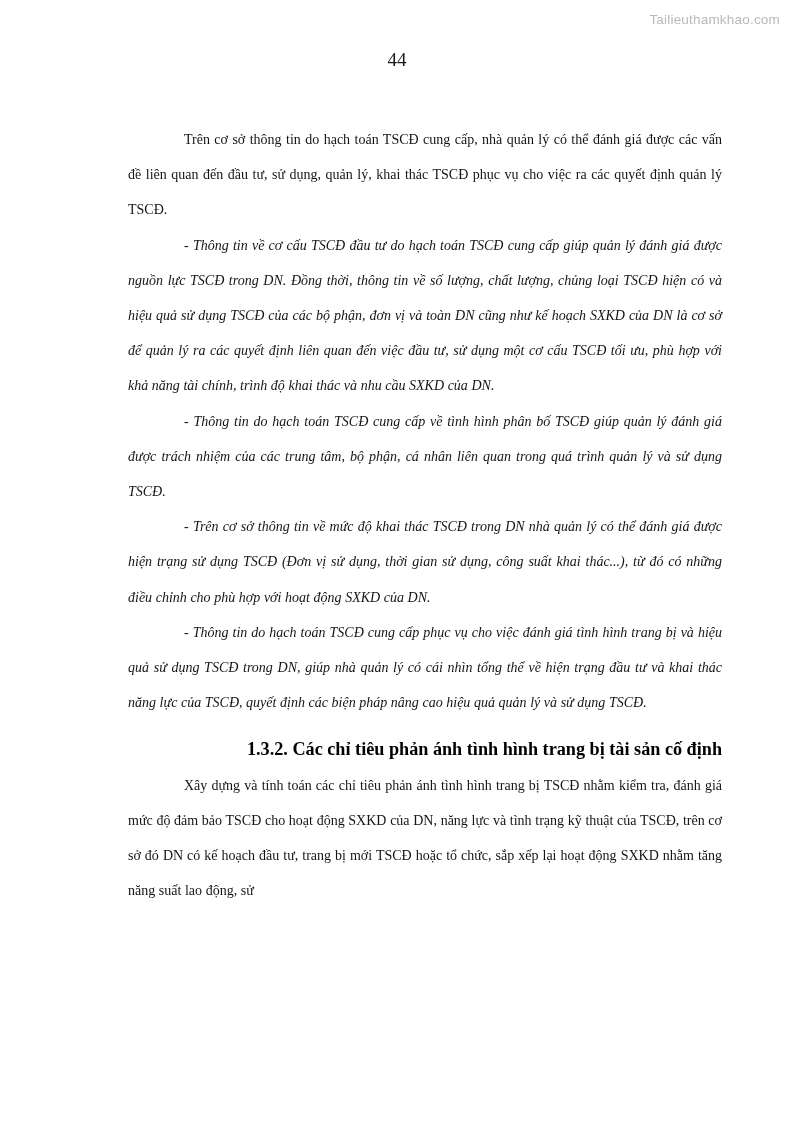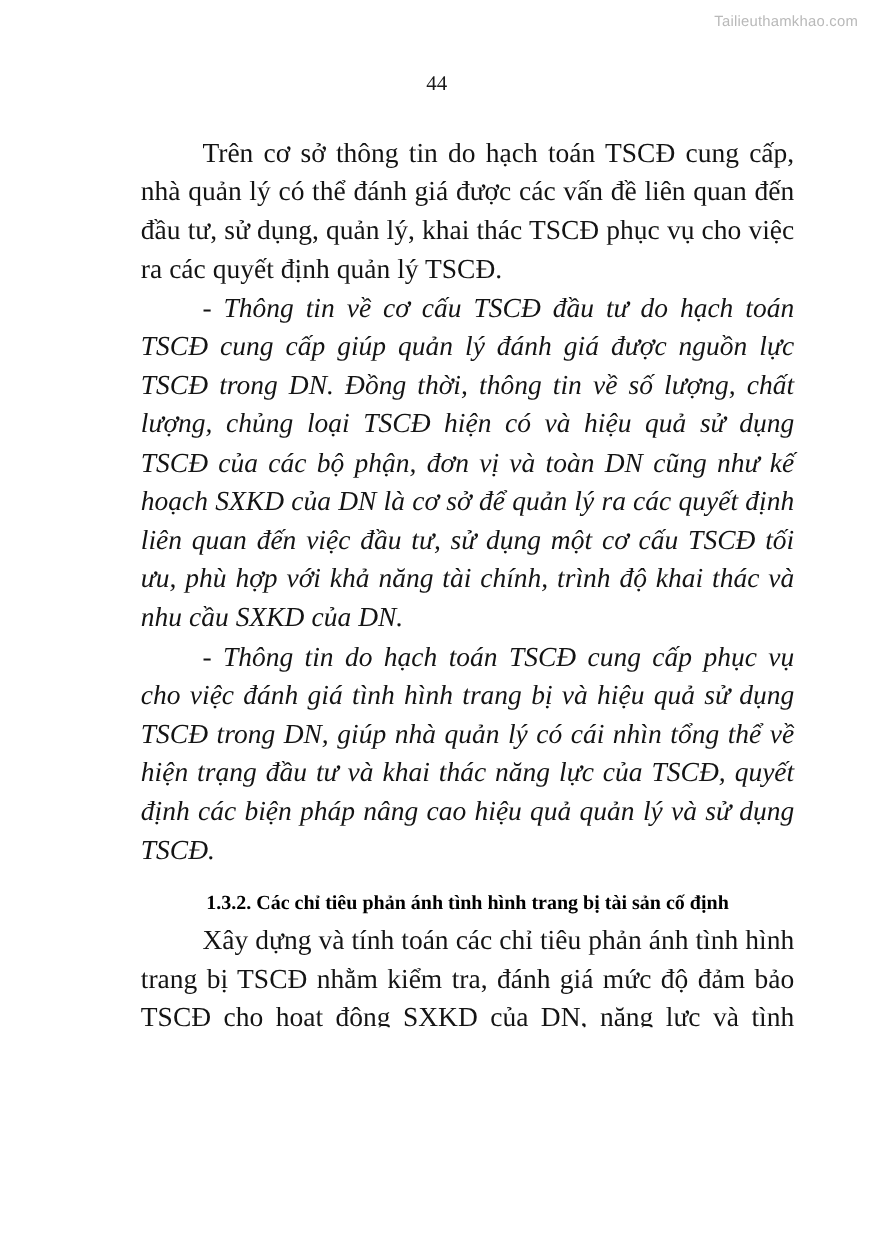--- a/index.html
+++ b/index.html
@@ -25,54 +25,54 @@
     font-family: "Liberation Sans", "DejaVu Sans", sans-serif;
     font-size: 13.5px;
     letter-spacing: 0.2px;
     color: #b9b9b9;
     white-space: nowrap;
     user-select: none;
   }
   
   .page-number {
     position: absolute;
-    top: 66px;
+    top: 49px;
     left: 0;
     right: 0;
     text-align: center;
     font-size: 19px;
     color: #1a1a1a;
   }
   
   .content {
     position: absolute;
     left: 128px;
     top: 122px;
     width: 594px;
   }
   .para {
     margin: 0 0 0.0px 0;
-    font-size: 25px;
+    font-size: 14px;
     line-height: 35.2px;
     text-align: justify;
     text-justify: inter-word;
     text-indent: 56px;
     color: #141414;
     word-spacing: 0.1px;
   }
   .para + .para {
     margin-top: 0px;
     font-style: italic;
   }
   .heading {
     margin: 12px 0 0 0;
     font-size: 18.2px;
     line-height: 35.2px;
     font-weight: bold;
-    text-align: center;
+    text-align: right;
     text-indent: 0;
     color: #000000;
   }
   .heading + .para {
     margin-top: 0px;
   }
   
   .para:last-child {
     margin-bottom: 0;
   }
@@ -82,18 +82,20 @@
 
 <div class="page">
 
   <div class="watermark">Tailieuthamkhao.com</div>
 
   <div class="page-number">44</div>
 
   <div class="content">
     <p class="para">Trên cơ sở thông tin do hạch toán TSCĐ cung cấp, nhà quản lý có thể đánh giá được các vấn đề liên quan đến đầu tư, sử dụng, quản lý, khai thác TSCĐ phục vụ cho việc ra các quyết định quản lý TSCĐ.</p>
     <p class="para">- Thông tin về cơ cấu TSCĐ đầu tư do hạch toán TSCĐ cung cấp giúp quản lý đánh giá được nguồn lực TSCĐ trong DN. Đồng thời, thông tin về số lượng, chất lượng, chủng loại TSCĐ hiện có và hiệu quả sử dụng TSCĐ của các bộ phận, đơn vị và toàn DN cũng như kế hoạch SXKD của DN là cơ sở để quản lý ra các quyết định liên quan đến việc đầu tư, sử dụng một cơ cấu TSCĐ tối ưu, phù hợp với khả năng tài chính, trình độ khai thác và nhu cầu SXKD của DN.</p>
+    <p class="para">- Thông tin do hạch toán TSCĐ cung cấp về tình hình phân bố TSCĐ giúp quản lý đánh giá được trách nhiệm của các trung tâm, bộ phận, cá nhân liên quan trong quá trình quản lý và sử dụng TSCĐ.</p>
+    <p class="para">- Trên cơ sở thông tin về mức độ khai thác TSCĐ trong DN nhà quản lý có thể đánh giá được hiện trạng sử dụng TSCĐ (Đơn vị sử dụng, thời gian sử dụng, công suất khai thác...), từ đó có những điều chỉnh cho phù hợp với hoạt động SXKD của DN.</p>
     <p class="para">- Thông tin do hạch toán TSCĐ cung cấp phục vụ cho việc đánh giá tình hình trang bị và hiệu quả sử dụng TSCĐ trong DN, giúp nhà quản lý có cái nhìn tổng thể về hiện trạng đầu tư và khai thác năng lực của TSCĐ, quyết định các biện pháp nâng cao hiệu quả quản lý và sử dụng TSCĐ.</p>
     <p class="heading">1.3.2. Các chỉ tiêu phản ánh tình hình trang bị tài sản cố định</p>
     <p class="para">Xây dựng và tính toán các chỉ tiêu phản ánh tình hình trang bị TSCĐ nhằm kiểm tra, đánh giá mức độ đảm bảo TSCĐ cho hoạt động SXKD của DN, năng lực và tình trạng kỹ thuật của TSCĐ, trên cơ sở đó DN có kế hoạch đầu tư, trang bị mới TSCĐ hoặc tổ chức, sắp xếp lại hoạt động SXKD nhằm tăng năng suất lao động, sử</p>
   </div>
 
 </div>
 
 </body></html>

